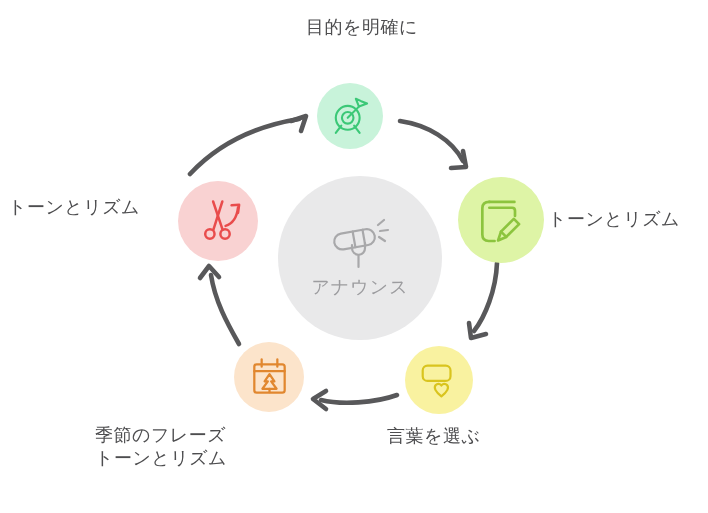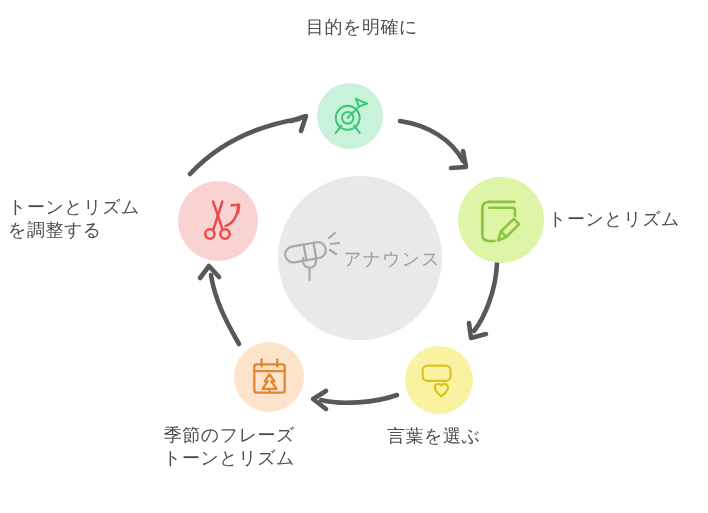--- a/index.html
+++ b/index.html
@@ -16,38 +16,38 @@
     display:flex;
     align-items:center;
     justify-content:center;
   }
   .node svg{display:block;}
   .n-top    {left:317px;top:83px; width:66px; height:66px;}
   .n-right  {left:458px;top:177px;width:86px; height:86px;}
   .n-br     {left:405px;top:346px;width:68px; height:68px;}
   .n-bl     {left:234px;top:342px;width:70px; height:70px;}
   .n-left   {left:178px;top:181px;width:80px; height:80px;}
-  .n-center {left:278px;top:176px;width:164px;height:164px;}
+  .n-center {left:278px;top:176px;width:164px;height:164px;flex-direction:column;}
   .center-text{
     text-align:center;
     font-size:18px;
     letter-spacing:1px;
     line-height:23px;
     margin-top:3px;
   }
   .label{
     position:absolute;
     font-size:18px;
     letter-spacing:0.5px;
     line-height:23px;
   }
   .l-top  {left:262px;top:16px; width:200px;text-align:center;}
   .l-right{left:548px;top:208px;width:158px;text-align:left;}
   .l-br   {left:387px;top:425px;width:200px;text-align:left;}
-  .l-bl   {left:95px; top:424px;width:200px;text-align:right;}
+  .l-bl   {left:95px; top:424px;width:200px;text-align:left;}
   .l-left {left:8px;  top:196px;width:170px;}
   .arrow-layer{position:absolute;left:0;top:0;pointer-events:none;}
 </style>
 </head>
 <body>
 
 <div class="canvas">
 
   <svg class="arrow-layer" width="708" height="513" viewBox="0 0 708 513" fill="none" stroke="currentColor" stroke-width="4.6" stroke-linecap="round" stroke-linejoin="round" style="color: rgb(88, 88, 90);">
     <path d="M190,174 C218,144 256,126 299,119"></path>
@@ -137,16 +137,15 @@
       <line x1="19.5" y1="6" x2="28.3" y2="32.2"></line>
       <line x1="28" y1="6" x2="19.7" y2="32.2"></line>
       <circle cx="16.5" cy="36" r="4.3"></circle>
       <circle cx="30.5" cy="36" r="4.3"></circle>
       <path d="M31,28.5 C38,26.5 41.5,20 42.5,11.5"></path>
       <path d="M36.5,9.5 L43.5,9 L42.5,16.5"></path>
     </svg>
   </div>
   <div class="label l-left" style="color: rgb(77, 77, 79);">
     <div>トーンとリズム</div>
-    <div>を調整する</div>
   </div>
 
 </div>
 
 </body></html>

